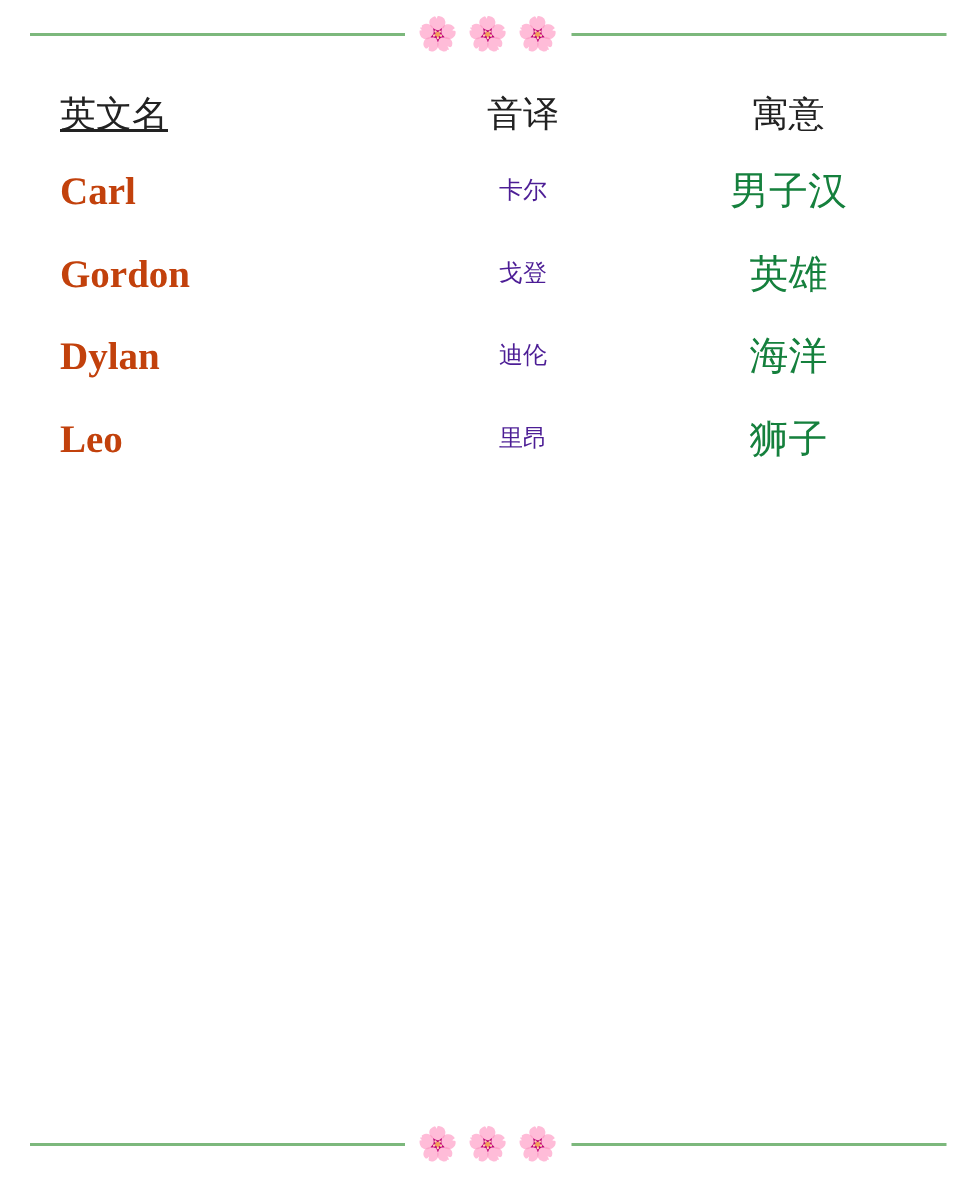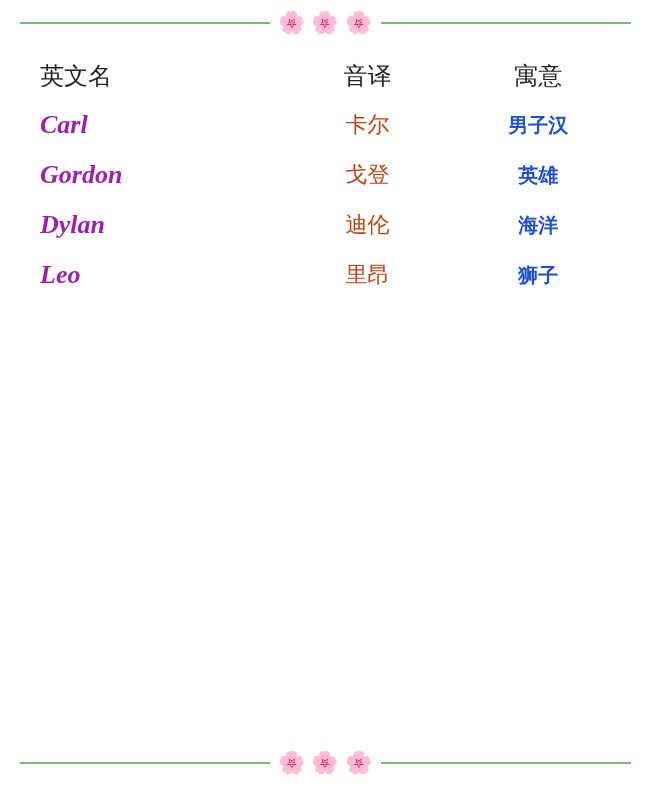--- a/index.html
+++ b/index.html
@@ -80,39 +80,38 @@
     }
 
     .names-table td:first-child {
       text-align: left;
       padding-left: 20px;
     }
 
     .names-table th:first-child {
       text-align: left;
       padding-left: 20px;
+      text-decoration: underline;
     }
 
     .col-english {
       font-size: 26px;
       font-weight: bold;
-      color: #a21caf;
-      font-style: italic;
+      color: #c2410c;
       font-family: 'Comic Sans MS', 'Chalkboard SE', cursive;
     }
 
     .col-phonetic {
-      font-size: 22px;
-      color: #c2410c;
+      font-size: 16px;
+      color: #4c1d95;
     }
 
     .col-meaning {
-      font-size: 20px;
-      color: #1d4ed8;
-      font-weight: bold;
+      font-size: 26px;
+      color: #15803d;
     }
 
     .header-row th {
       font-size: 24px;
       color: #222;
       font-weight: normal;
     }
 
     tr:nth-child(even) {
       background: rgba(0,0,0,0.0);

